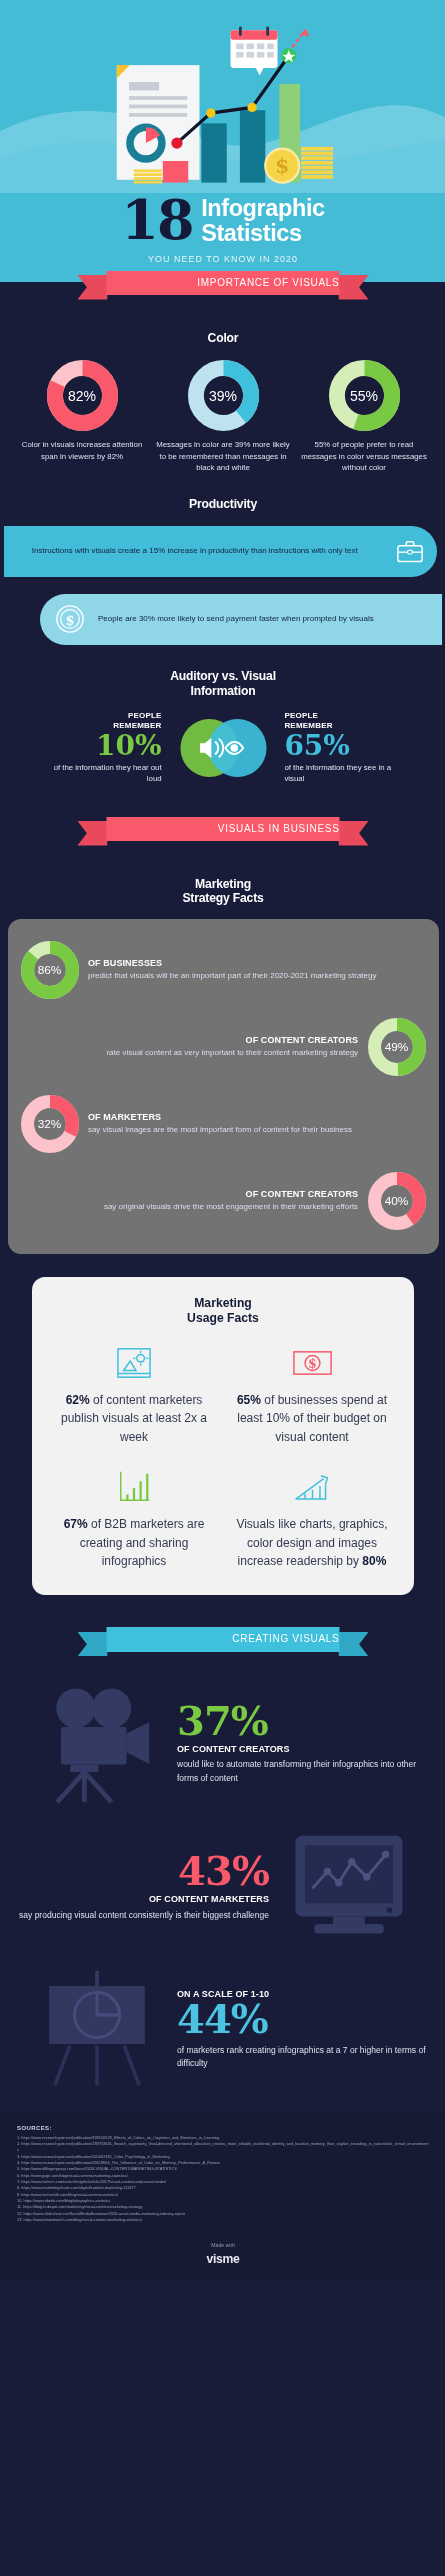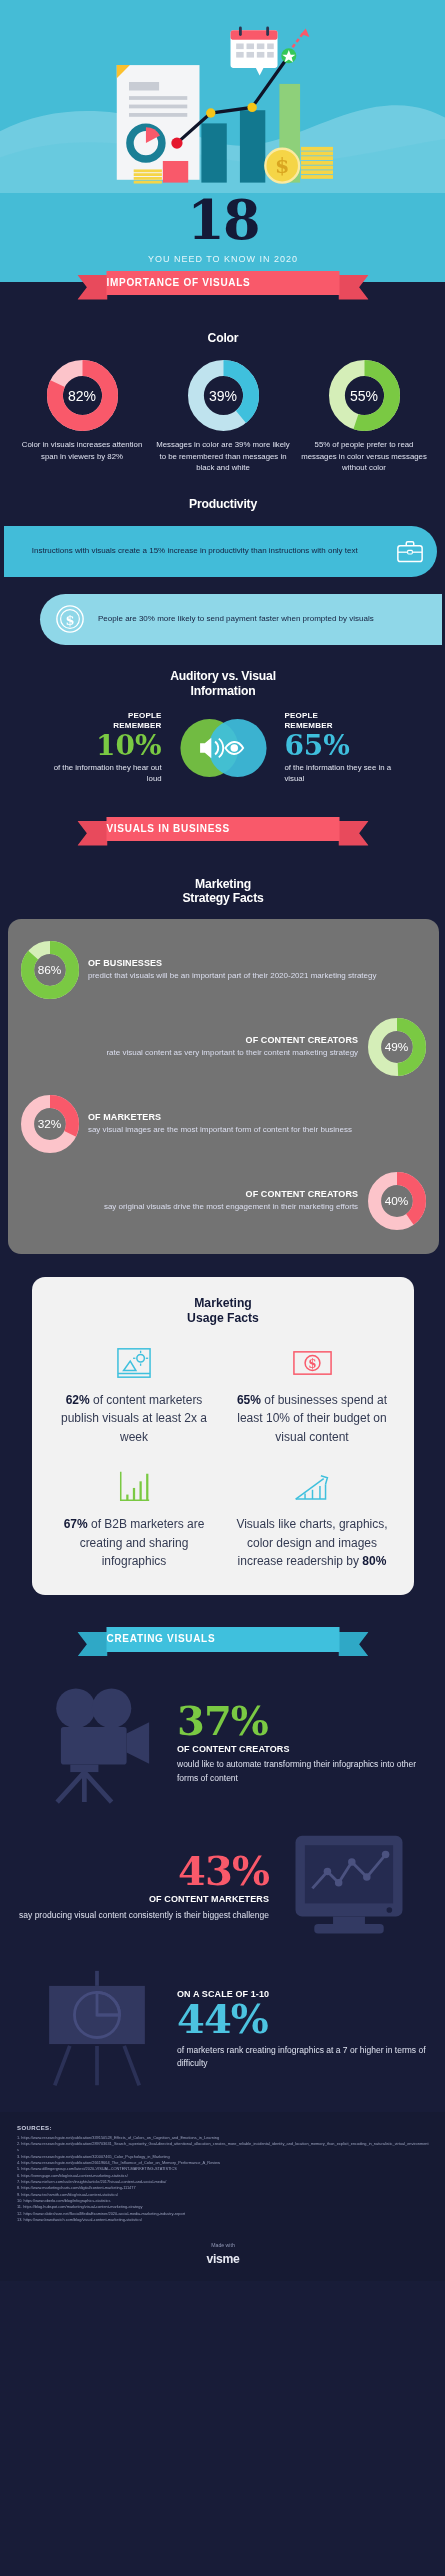--- a/index.html
+++ b/index.html
@@ -74,24 +74,24 @@
   
   .banner-zone { position: relative; width: 446px; height: 40px; background: #181c38; }
   .banner {
     position: absolute;
     left: 50%;
     transform: translateX(-50%);
     top: -11.3px;
     width: 233px;
     height: 24.5px;
     line-height: 24.5px;
-    text-align: left;
+    text-align: right;
     color: #fff;
     font-size: 10px;
-    font-weight: 700;
+    font-weight: 400;
     letter-spacing: 0.7px;
   }
   .banner .ribbon-body { position: absolute; inset: 0; }
   .banner .tail {
     position: absolute;
     top: 4.7px;
     width: 30px; height: 24.5px;
   }
   .banner .tail.l { left: -29px; }
   .banner .tail.r { right: -29px; }
@@ -331,20 +331,24 @@
           <rect x="320" y="182" width="34" height="4"></rect>
         </g>
         <circle cx="300" cy="172" r="18" fill="#f5d547" stroke="#fbeaa0" stroke-width="2.5"></circle>
         <text x="300" y="180" font-family="DejaVu Serif, serif" font-size="22" font-weight="700" fill="#d9a520" text-anchor="middle">$</text>
       </g>
     </svg>
 
     <div class="hero-title-wrap">
       <div class="hero-title-row">
         <div class="hero-num">18</div>
+        <div class="hero-words">
+          <div>Infographic</div>
+          <div>Statistics</div>
+        </div>
       </div>
       <div class="hero-sub">YOU NEED TO KNOW IN 2020</div>
     </div>
   </div>
 
   <div class="banner-zone">
     <div class="banner red">
       <svg class="tail l" viewBox="0 0 32 26">
           <path d="M32,0 L32,26 L0,26 L10,13 L0,0 Z" fill="#e84a5c"></path>
         </svg>

